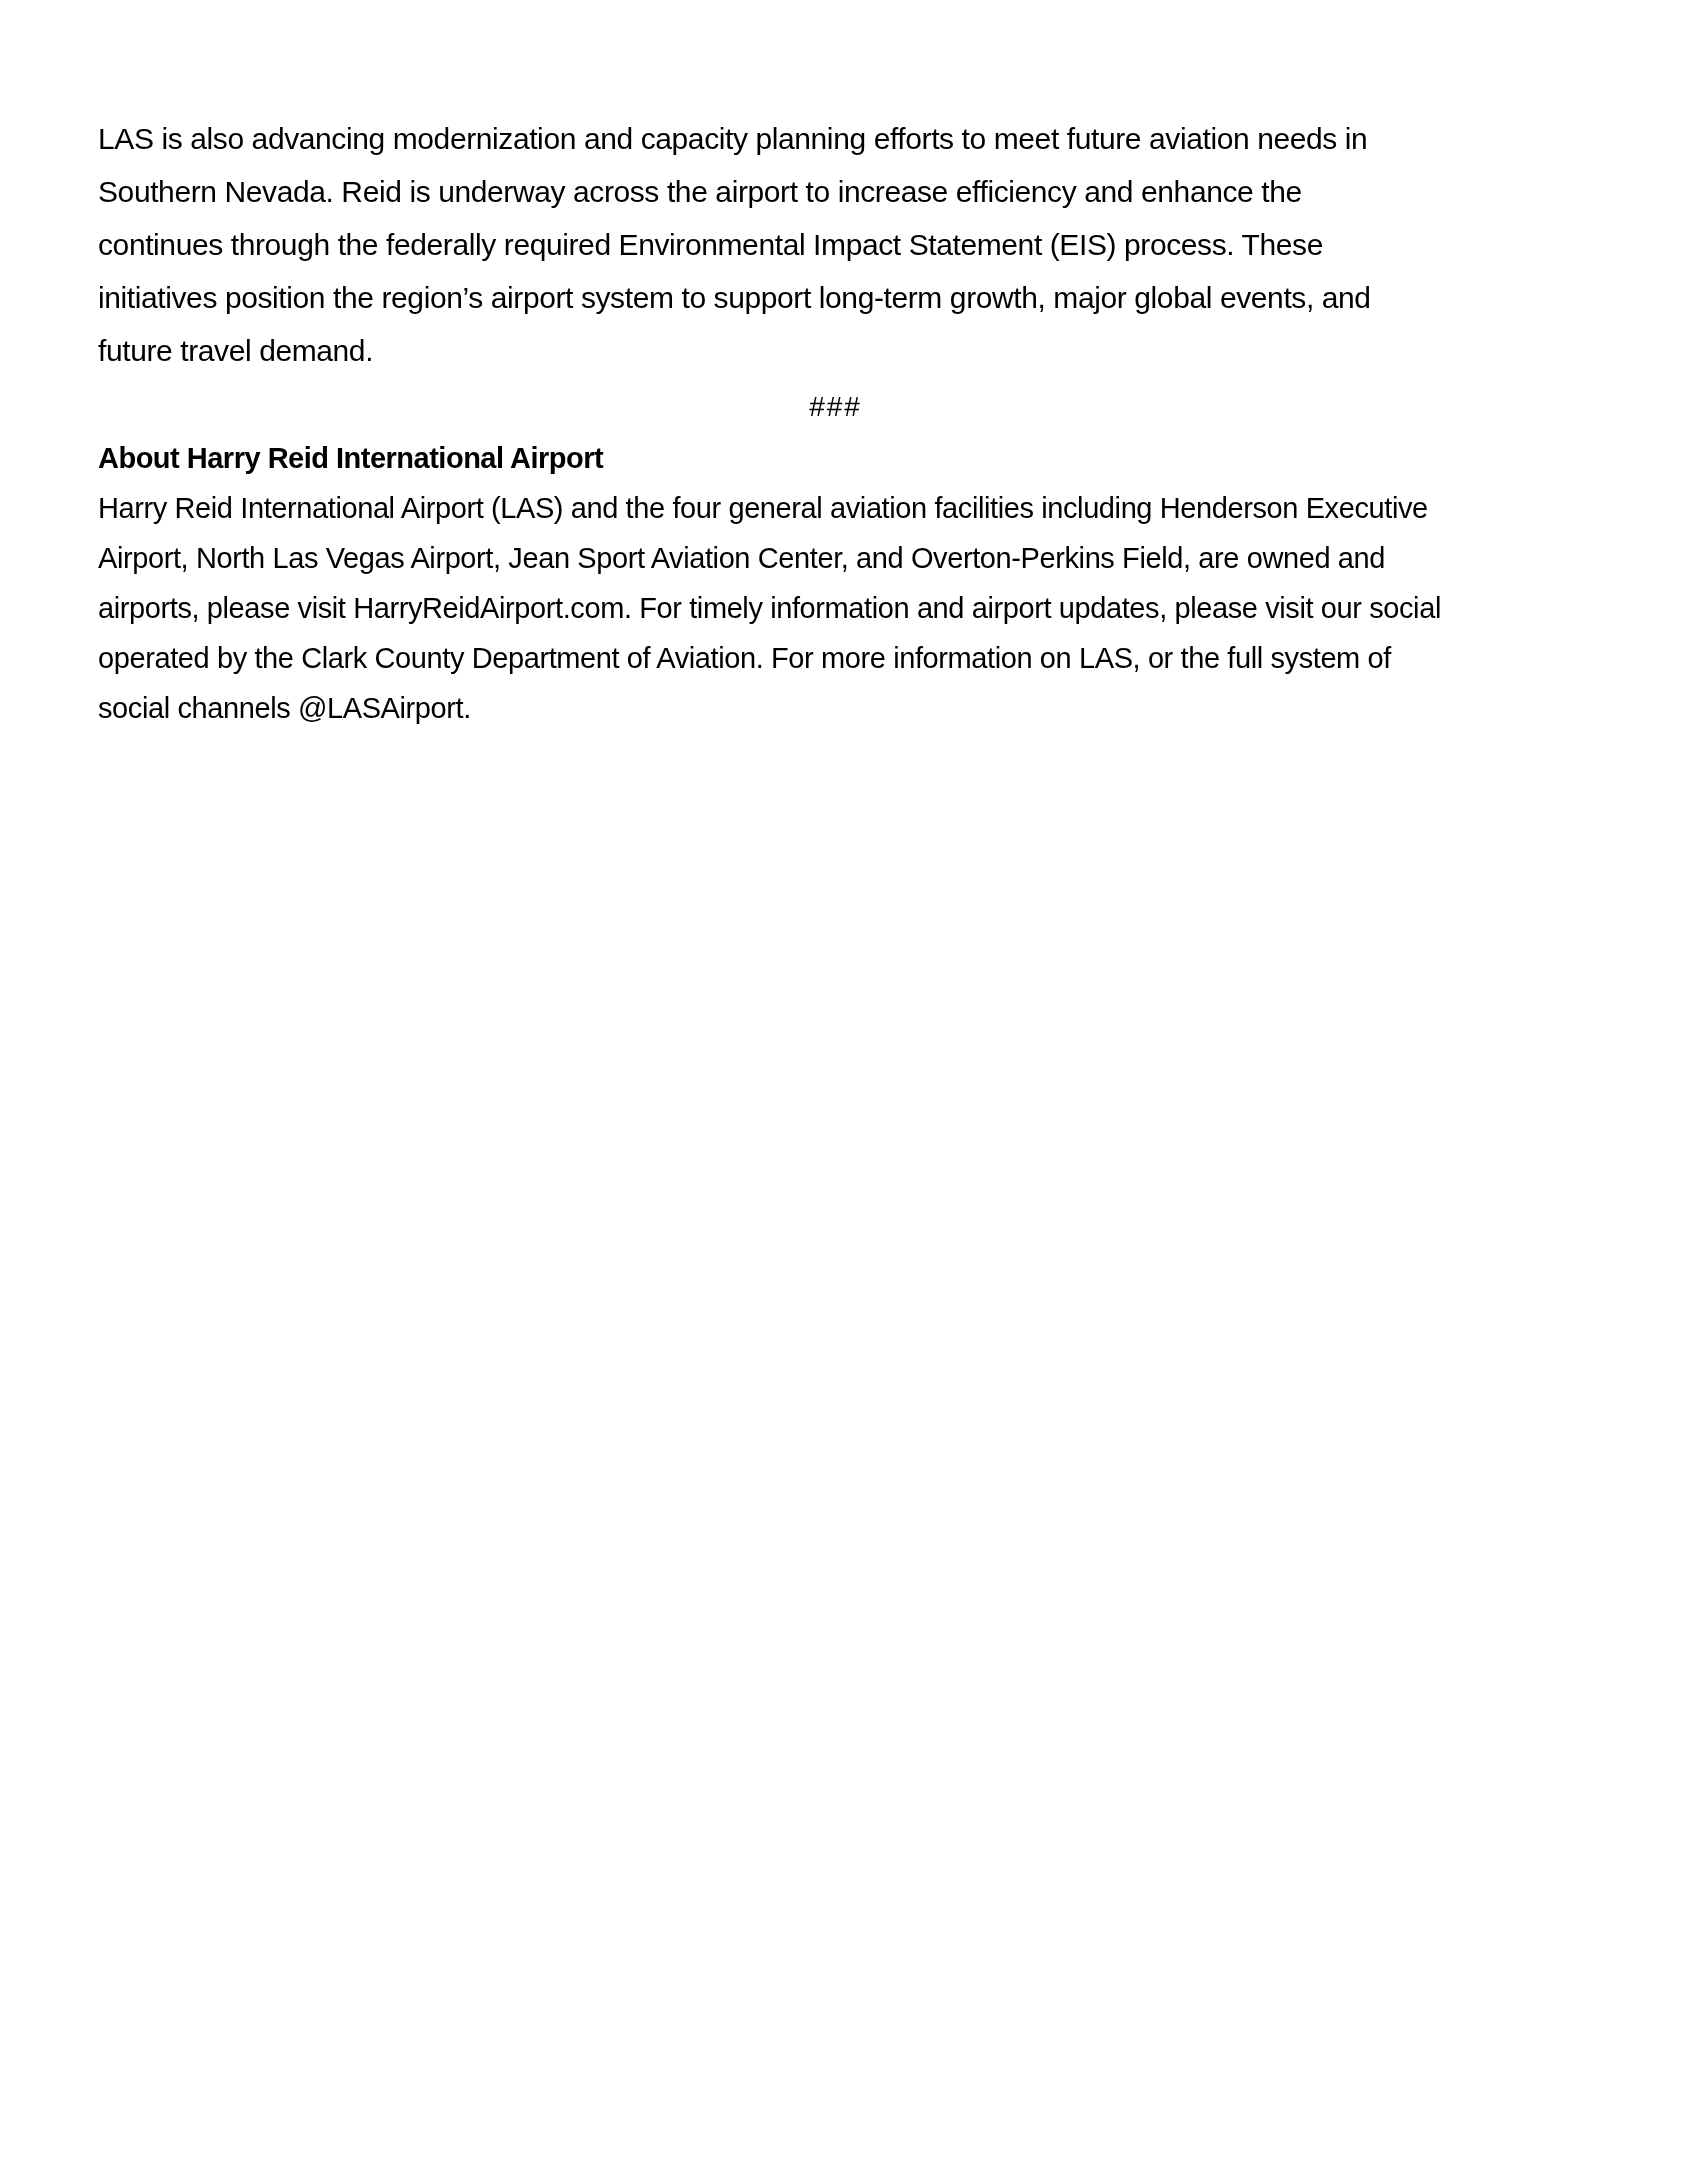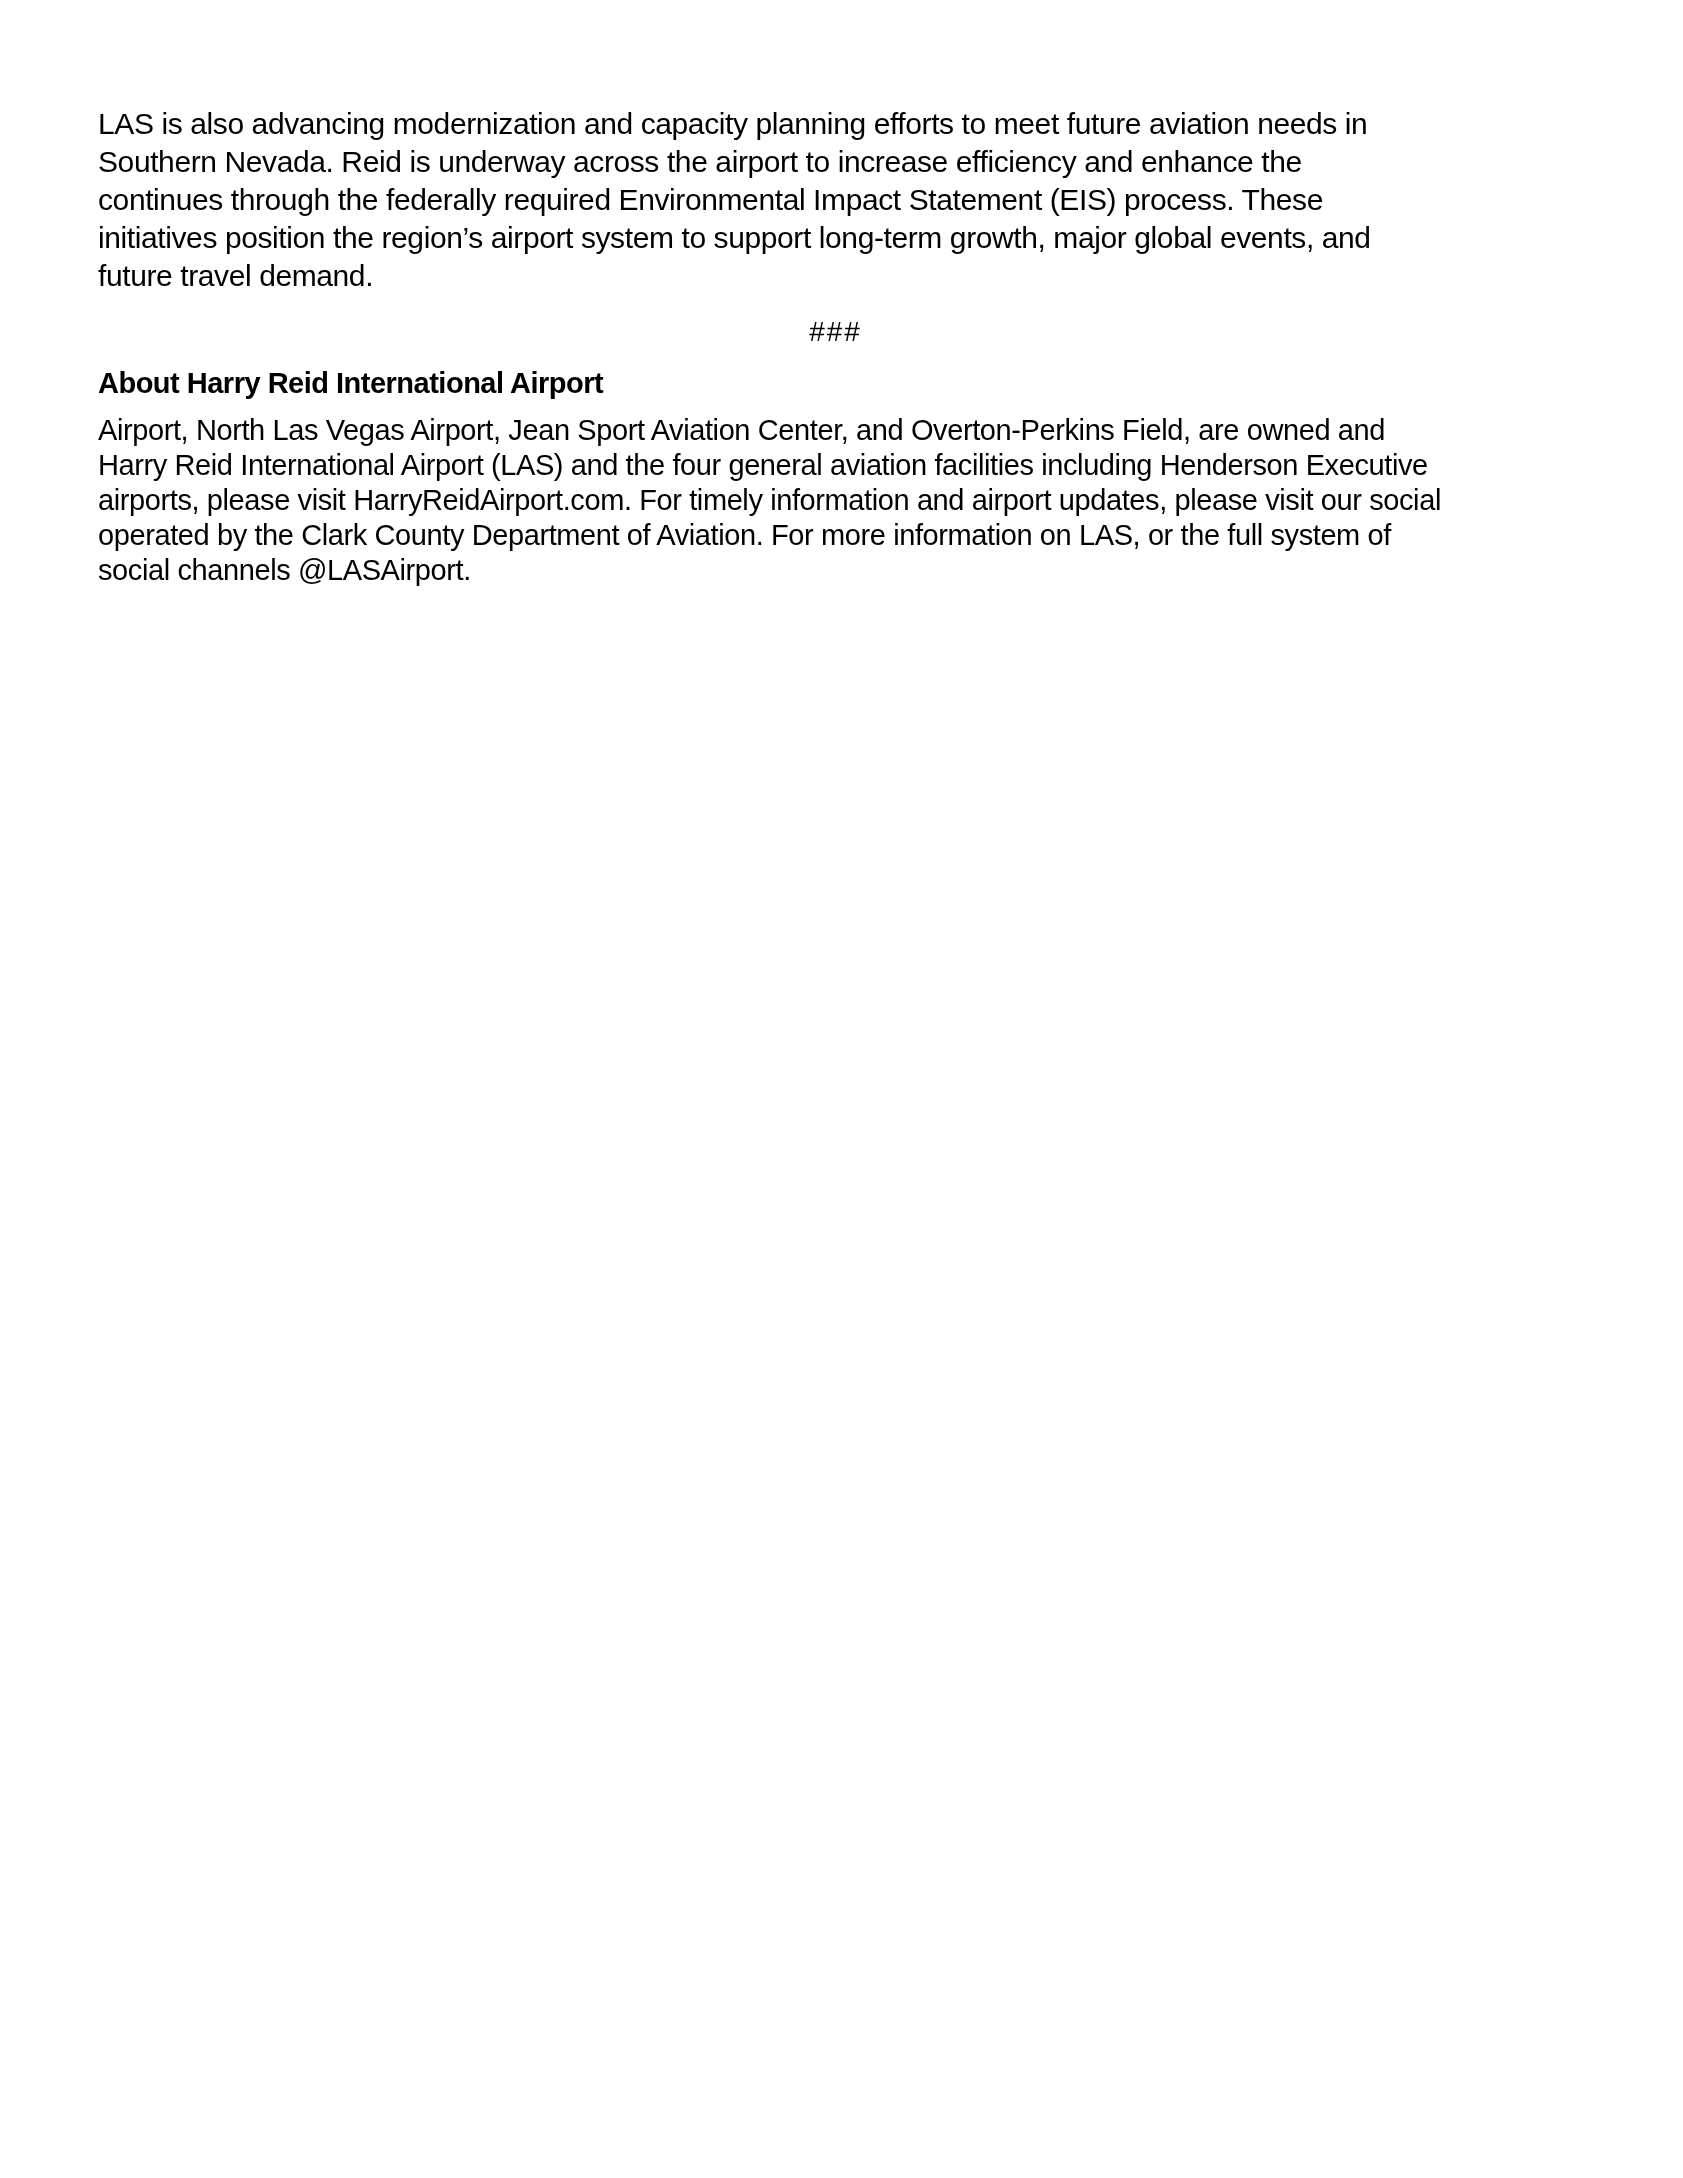--- a/index.html
+++ b/index.html
@@ -32,20 +32,21 @@
     .para {
       font-size: 30px;
       line-height: 38px;
       margin: 0;
       letter-spacing: -0.4px;
       word-spacing: 0px;
     }
     .line {
       display: block;
       white-space: nowrap;
+      margin-top: 15px;
     }
     .divider {
       text-align: center;
       font-size: 28px;
       line-height: 38px;
       margin: 18px 0 0 0;
       letter-spacing: 2px;
       padding-left: 10px;
     }
     .about-heading {
@@ -74,22 +75,22 @@
       <span class="line">continues through the federally required Environmental Impact Statement (EIS) process. These</span>
       <span class="line">initiatives position the region’s airport system to support long-term growth, major global events, and</span>
       <span class="line">future travel demand.</span>
     </p>
 
     <div class="divider">###</div>
 
     <h2 class="about-heading">About Harry Reid International Airport</h2>
 
     <p class="about-body">
+      <span class="line">Harry Reid International Airport (LAS) and the four general aviation facilities including Henderson Executive</span>
       <span class="line">Airport, North Las Vegas Airport, Jean Sport Aviation Center, and Overton-Perkins Field, are owned and</span>
-      <span class="line">Harry Reid International Airport (LAS) and the four general aviation facilities including Henderson Executive</span>
       <span class="line">airports, please visit HarryReidAirport.com. For timely information and airport updates, please visit our social</span>
       <span class="line">operated by the Clark County Department of Aviation. For more information on LAS, or the full system of</span>
       <span class="line">social channels @LASAirport.</span>
     </p>
 
   </div>
 </div>
 
 
 </body></html>

